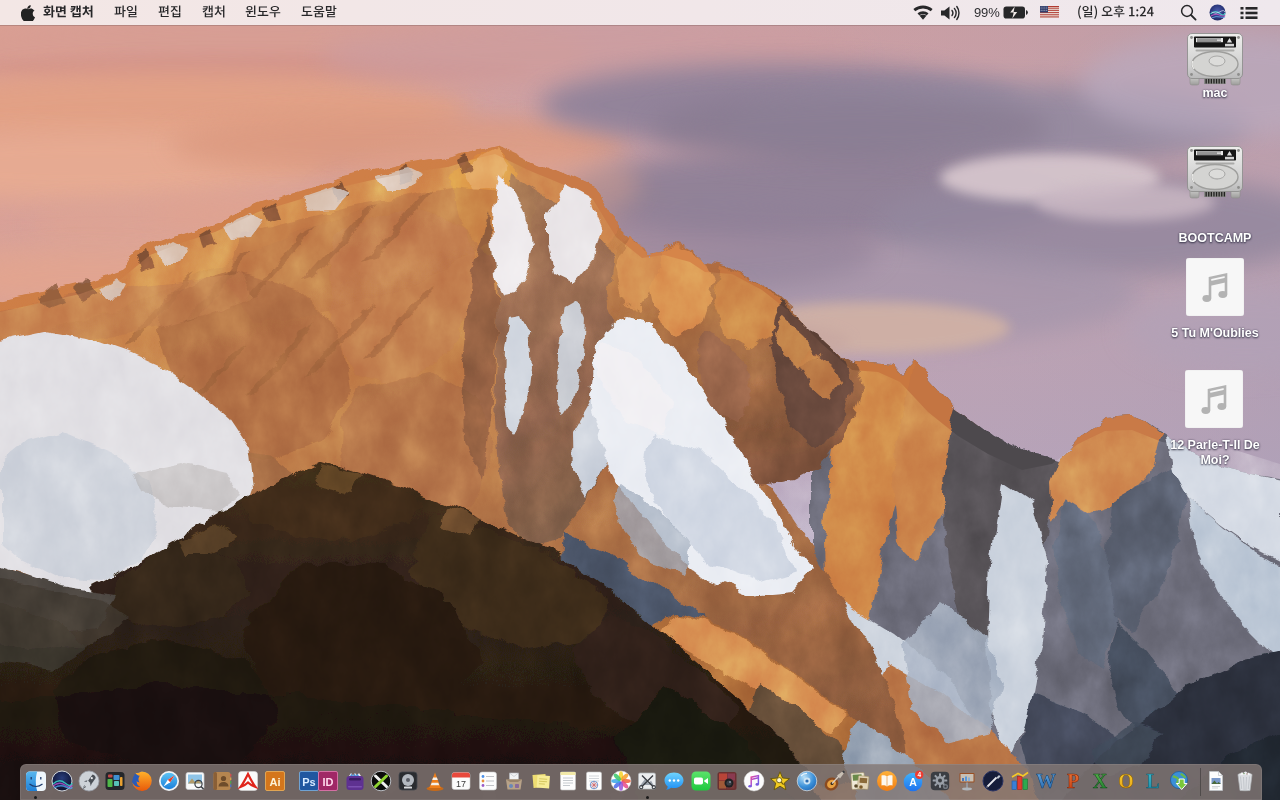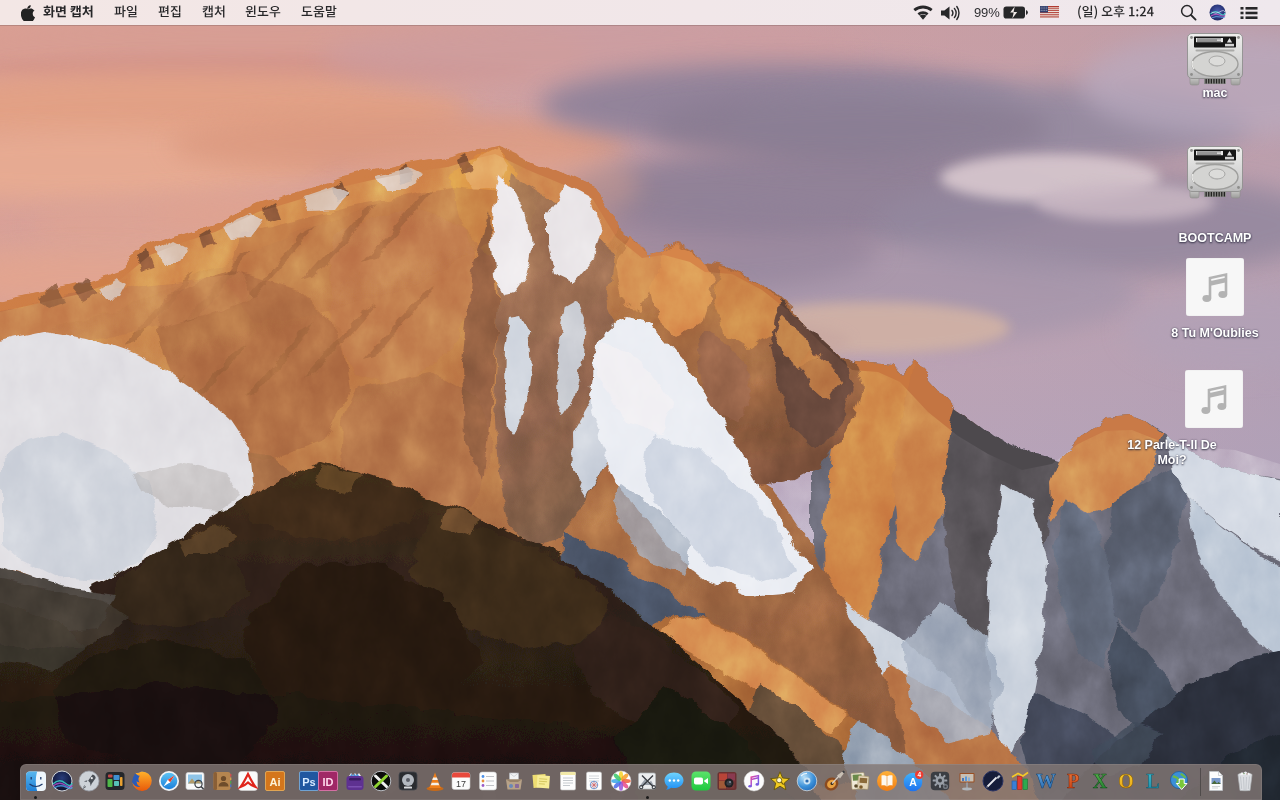--- a/index.html
+++ b/index.html
@@ -438,29 +438,29 @@
         <circle cx="51.5" cy="41.5" r="1.4" fill="#8e8e8c"></circle>
 </svg></div>
 <div class="lbl" style="left:1160px;top:231px;width:110px;">BOOTCAMP</div>
 <div class="dicon" style="left:1186px;top:258px;"><svg width="58" height="58" viewBox="0 0 58 58">
 <rect x="0" y="0" width="58" height="58" rx="3" fill="#f7f7f7" stroke="#e2e2e2" stroke-width="0.5"></rect>
 <path d="M24 40.5 V20 L40 16.5 v20" stroke="#b3b3b3" stroke-width="2.6" fill="none"></path>
 <path d="M24 25.5 L40 22" stroke="#b3b3b3" stroke-width="4.5" fill="none"></path>
 <ellipse cx="20.8" cy="40.5" rx="4.4" ry="3.4" fill="#b3b3b3"></ellipse>
 <ellipse cx="36.8" cy="36.5" rx="4.4" ry="3.4" fill="#b3b3b3"></ellipse>
 </svg></div>
-<div class="lbl" style="left:1150px;top:326px;width:130px;">8 Tu M'Oublies</div>
+<div class="lbl" style="left:1150px;top:326px;width:130px;">5 Tu M'Oublies</div>
 <div class="dicon" style="left:1185px;top:370px;"><svg width="58" height="58" viewBox="0 0 58 58">
 <rect x="0" y="0" width="58" height="58" rx="3" fill="#f7f7f7" stroke="#e2e2e2" stroke-width="0.5"></rect>
 <path d="M24 40.5 V20 L40 16.5 v20" stroke="#b3b3b3" stroke-width="2.6" fill="none"></path>
 <path d="M24 25.5 L40 22" stroke="#b3b3b3" stroke-width="4.5" fill="none"></path>
 <ellipse cx="20.8" cy="40.5" rx="4.4" ry="3.4" fill="#b3b3b3"></ellipse>
 <ellipse cx="36.8" cy="36.5" rx="4.4" ry="3.4" fill="#b3b3b3"></ellipse>
 </svg></div>
-<div class="lbl" style="left:1107px;top:438px;width:130px;">12 Parle-T-Il De<br>Moi?</div>
+<div class="lbl" style="left:1150px;top:438px;width:130px;">12 Parle-T-Il De<br>Moi?</div>
 <div id="dock">
       <div id="dsep"></div>
       <div class="dk" style="left:4.5px;"><svg width="22" height="22" viewBox="0 0 22 22">
           <defs>
             <linearGradient id="fga" x1="0" y1="0" x2="0" y2="1">
               <stop offset="0" stop-color="#59b7ee"></stop>
               <stop offset="1" stop-color="#1e7fd6"></stop>
             </linearGradient>
           </defs>
           <rect x="1" y="1.5" width="20" height="19.5" rx="4" fill="#eef6fc"></rect>

